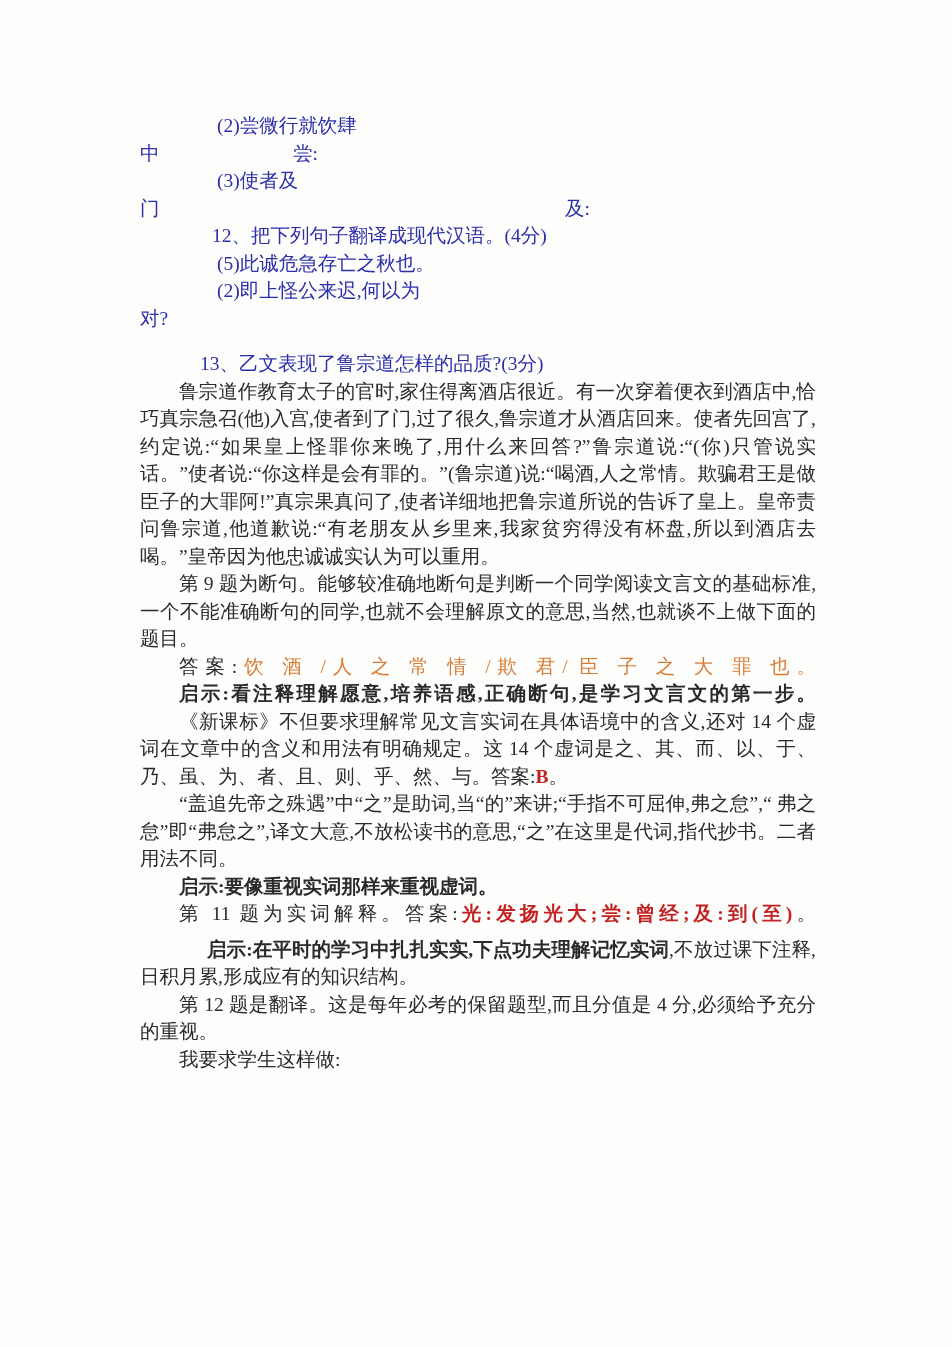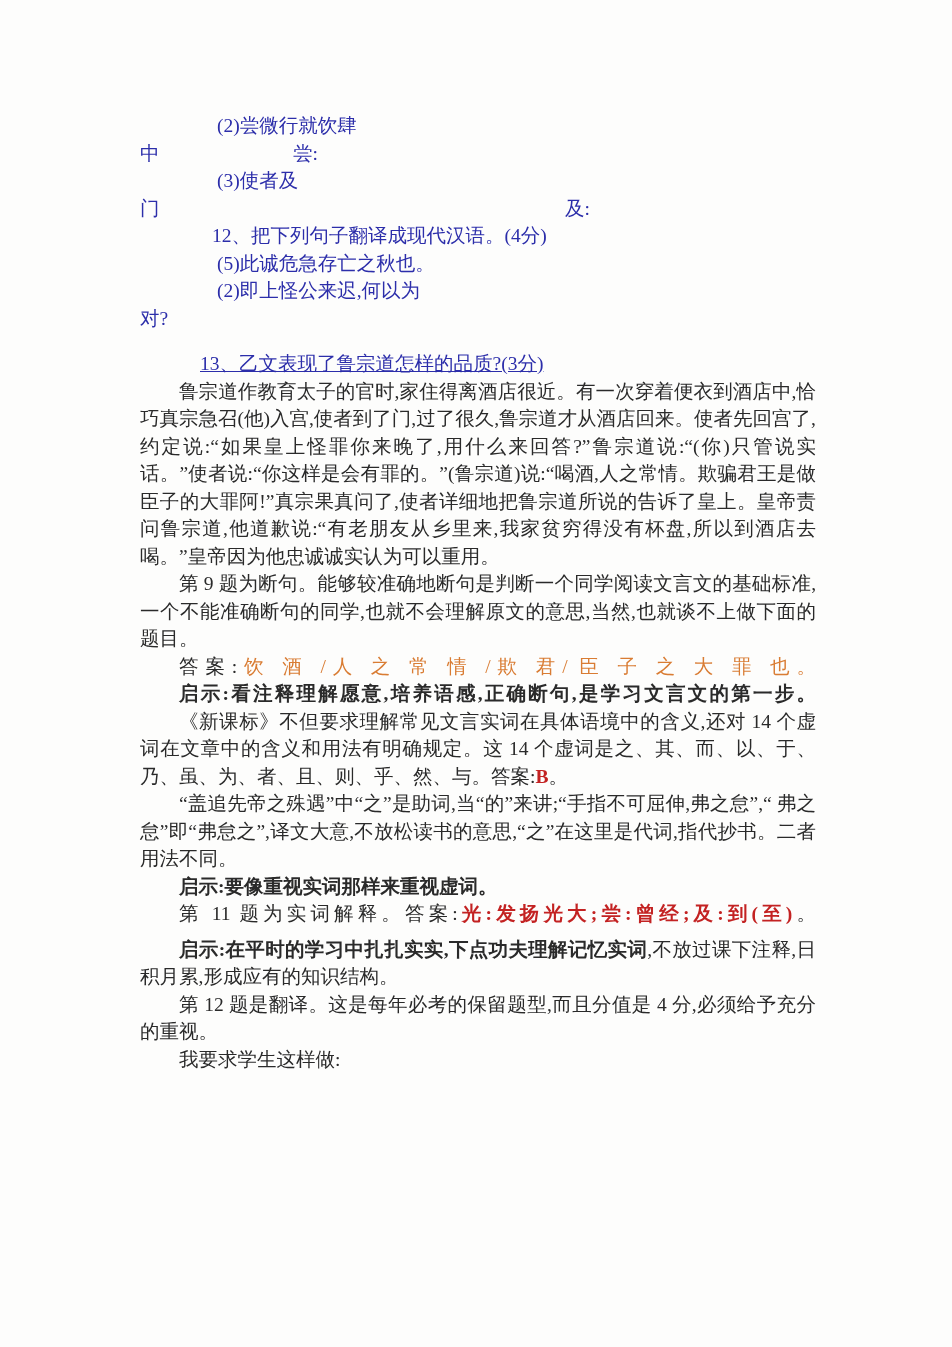--- a/index.html
+++ b/index.html
@@ -12,24 +12,24 @@
     overflow:hidden;
   }
   .content{
     position:absolute;left:140px;top:112px;width:676px;
     font-size:19.5px;line-height:27.5px;
   }
   .line{display:block;}
   .blue{color:var(--blue);}
   .orange{color:var(--orange);}
   .red{color:var(--red);font-weight:bold;}
-  .bold{font-weight:bold;}
+  .bold{font-weight:bold;margin-left:28px;}
   .ind-item{padding-left:77px;}
   .ind-q12{padding-left:72px;}
-  .ind-q13{padding-left:60px;text-decoration:underline;}
+  .ind-q13{padding-left:60px;}
   .rel{position:relative;height:27.5px;}
   .pos-chang{position:absolute;left:153px;top:0;}
   .pos-ji{position:absolute;left:425px;top:0;}
   .gap-top{margin-top:18px;}
   .para{margin:0;text-indent:39px;text-align:justify;}
   .para.first{text-indent:55px;}
   .j{text-align-last:justify;}
   .hang{margin-left:-8px;text-indent:0;}
   .m-top{margin-top:8px;}
 </style>

